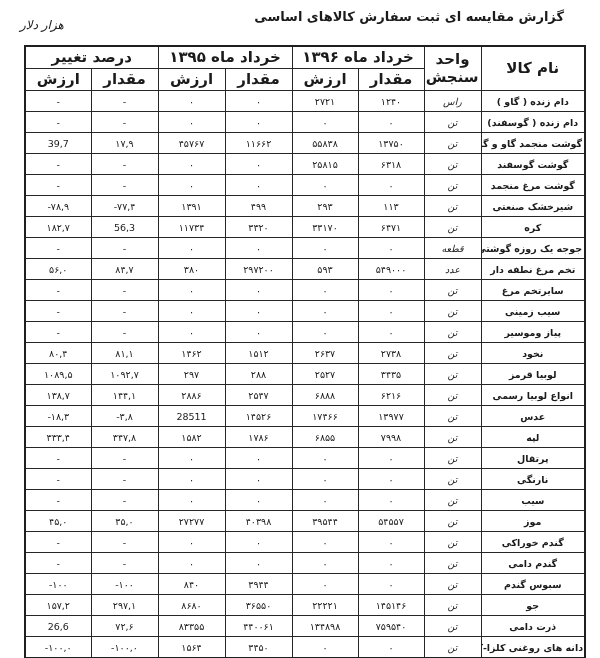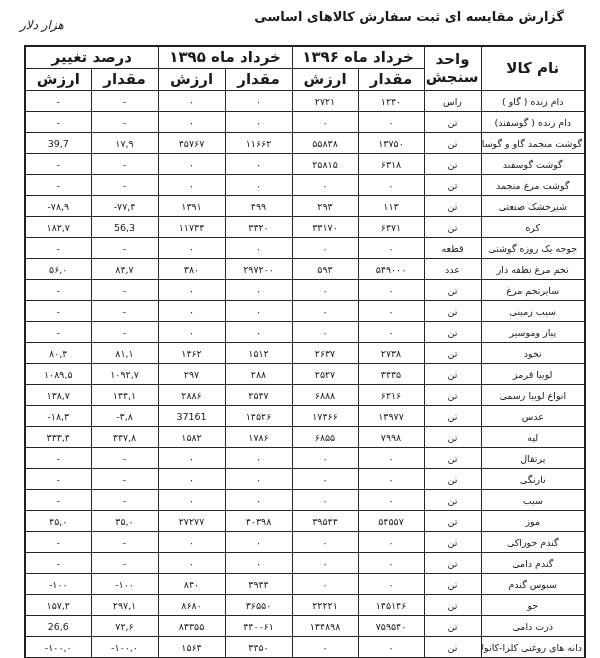--- a/index.html
+++ b/index.html
@@ -22,22 +22,22 @@
     direction:rtl;
     border:2px solid #1f1f1f;
   }
   table.report th, table.report td{
     border:1px solid #262626;
     text-align:center;vertical-align:middle;
     padding:0 2px;overflow:hidden;white-space:nowrap;
   }
   table.report th{font-weight:bold;font-size:15px;height:21px;line-height:1.15;}
   table.report td{font-size:9.5px;height:20px;}
-  td.name{font-size:10.5px;}
-  td.unit{font-size:10px;}
+  td.name{font-size:10.5px;font-weight:bold;}
+  td.unit{font-size:10px;font-style:italic;}
   td.num{direction:ltr;font-size:9.5px;}
   th.unit-col{font-size:10px;line-height:1.25;}
 </style>
 </head>
 <body>
 
 <div class="title">گزارش مقایسه ای ثبت سفارش کالاهای اساسی</div>
 <div class="unit-note">هزار دلار</div>
 
 <table class="report">
@@ -218,21 +218,21 @@
         <td class="num" dir="ltr">۲۸۸۶</td>
         <td class="num" dir="ltr">۱۴۴,۱</td>
         <td class="num" dir="ltr">۱۳۸,۷</td>
       </tr>
       <tr>
         <td class="name">عدس</td>
         <td class="unit">تن</td>
         <td class="num" dir="ltr">۱۳۹۷۷</td>
         <td class="num" dir="ltr">۱۷۴۶۶</td>
         <td class="num" dir="ltr">۱۴۵۲۶</td>
-        <td class="num" dir="ltr">37161</td>
+        <td class="num" dir="ltr">28511</td>
         <td class="num" dir="ltr">-۳,۸</td>
         <td class="num" dir="ltr">-۱۸,۳</td>
       </tr>
       <tr>
         <td class="name">لپه</td>
         <td class="unit">تن</td>
         <td class="num" dir="ltr">۷۹۹۸</td>
         <td class="num" dir="ltr">۶۸۵۵</td>
         <td class="num" dir="ltr">۱۷۸۶</td>
         <td class="num" dir="ltr">۱۵۸۲</td>

